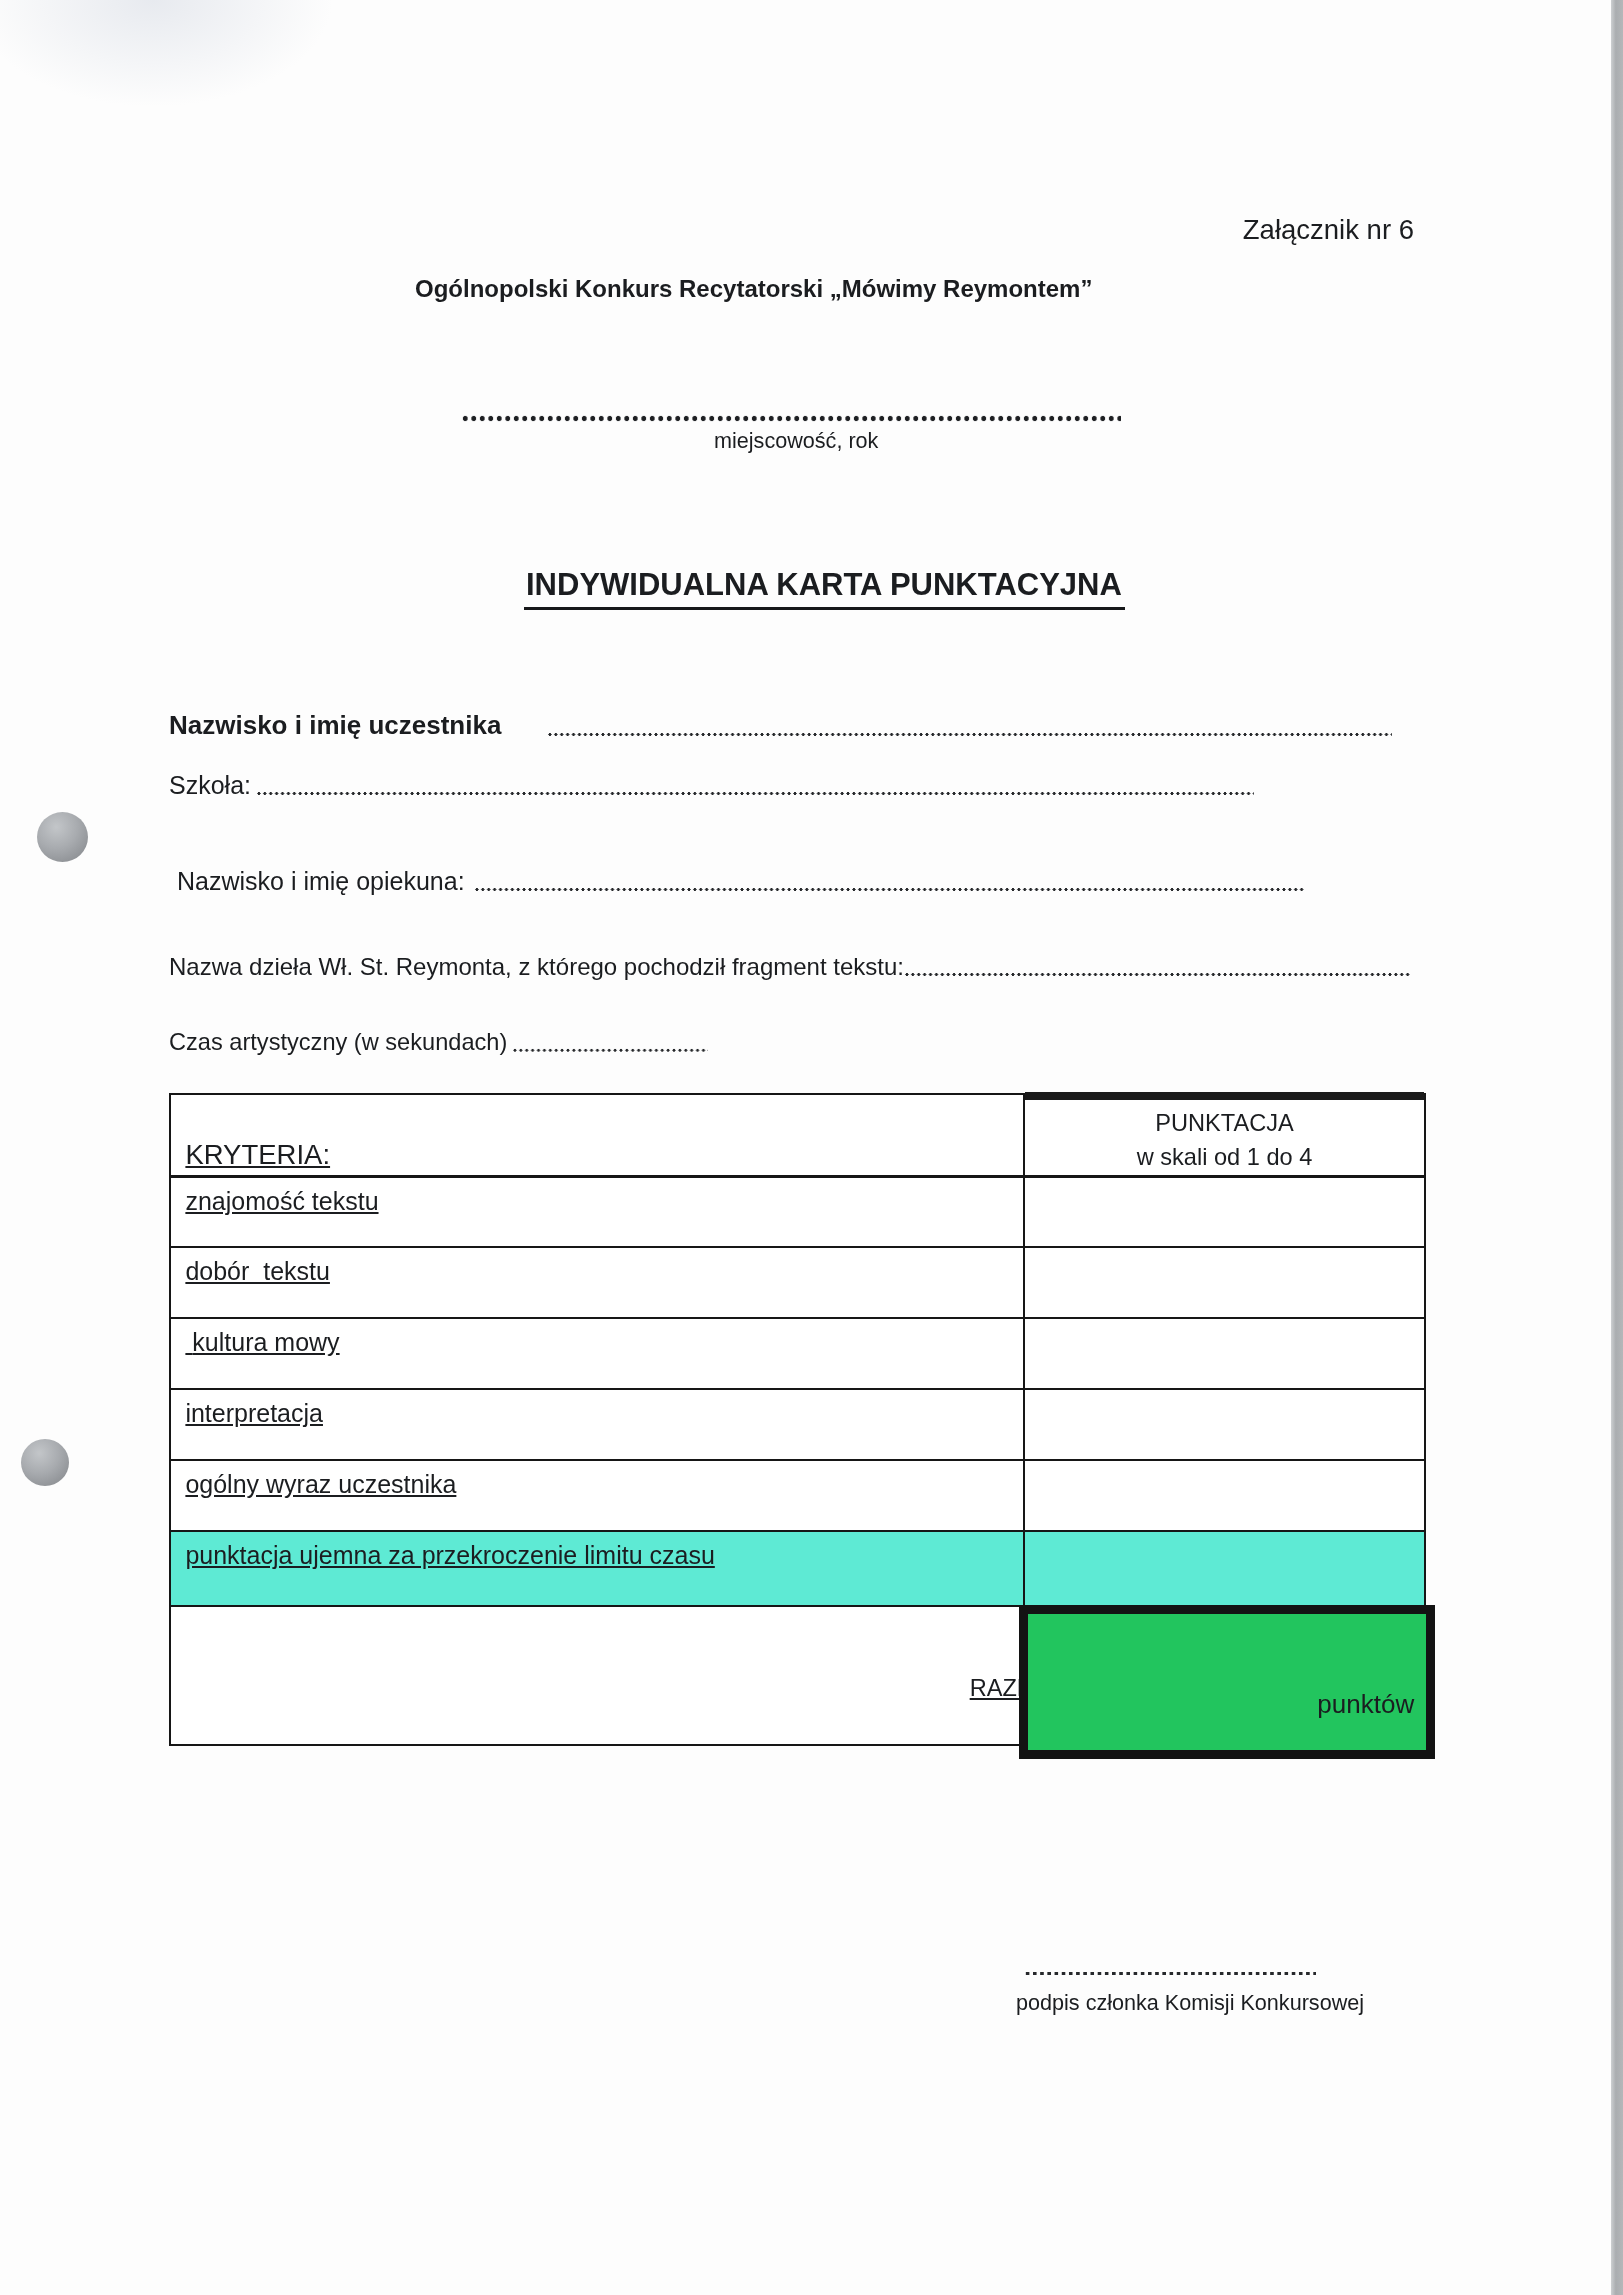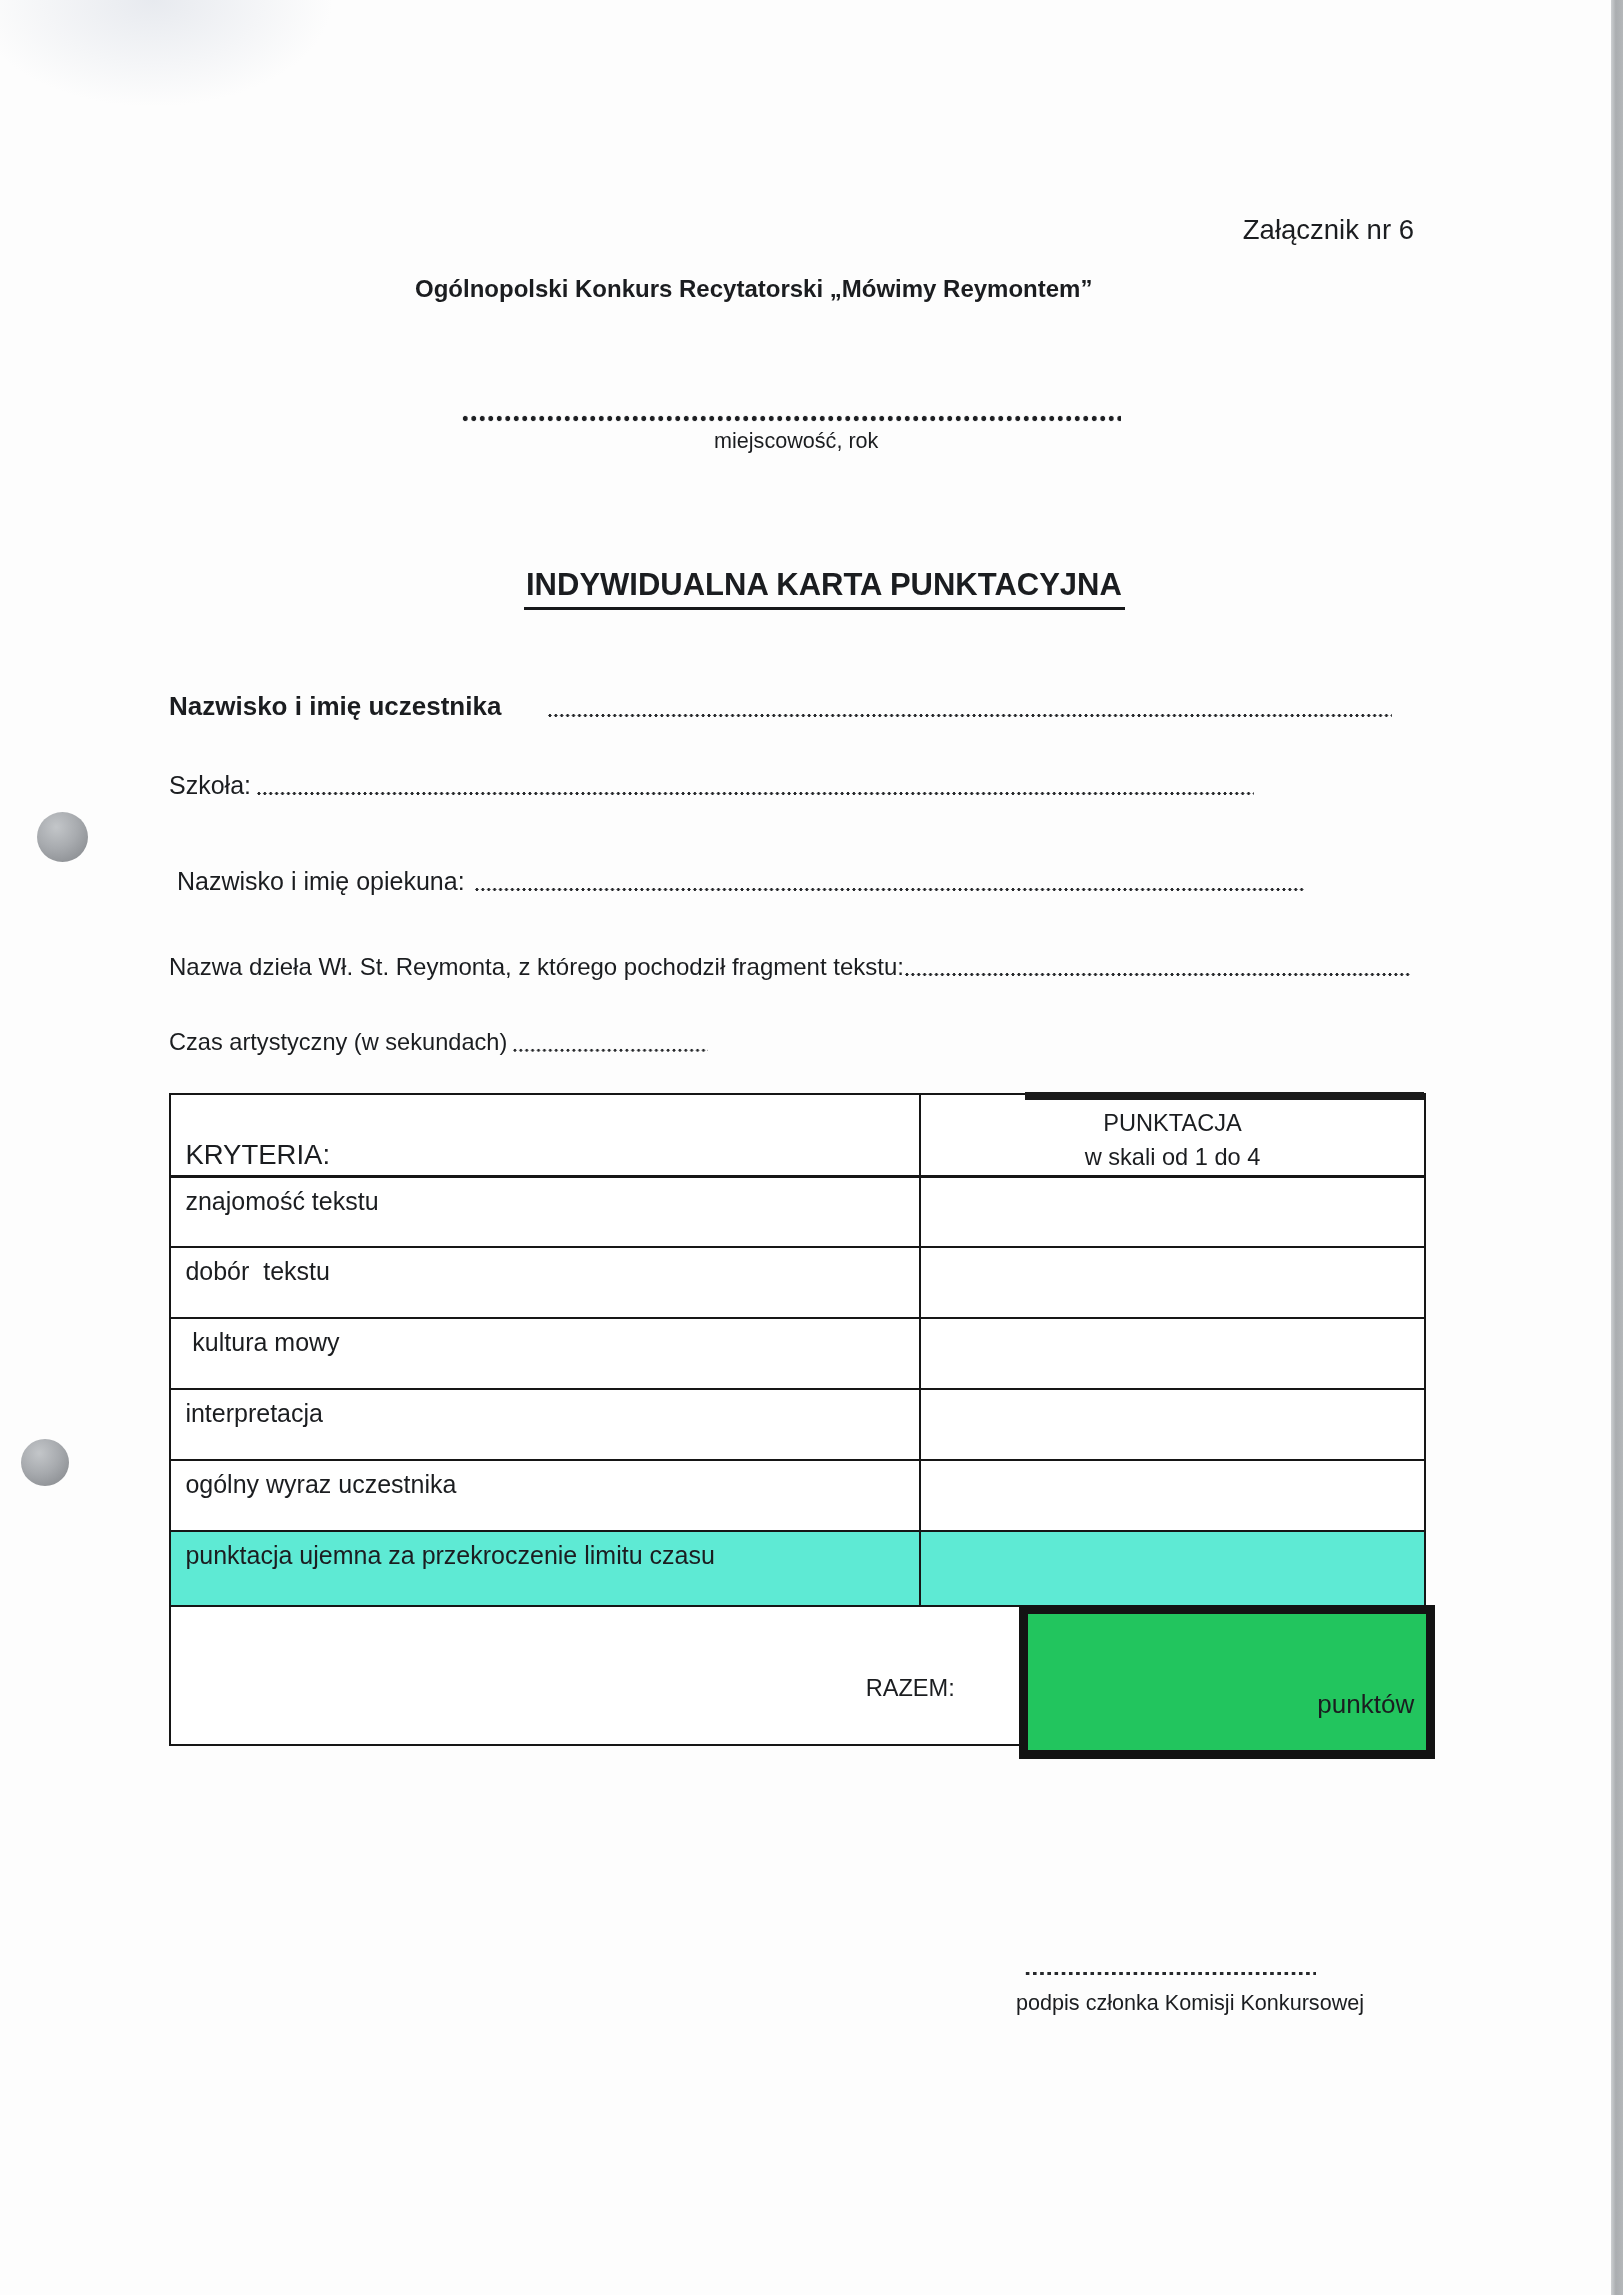--- a/index.html
+++ b/index.html
@@ -53,40 +53,40 @@
   .main-heading{
     position:absolute;top:567px;left:524px;
     font-size:31px;font-weight:700;white-space:nowrap;
     border-bottom:3.3px solid #17181a;padding:0 3.3px 3.9px 2px;
   }
 
   
   .field{position:absolute;display:flex;align-items:flex-end;}
   .field .label{white-space:nowrap;line-height:1.15;}
   .field .fill{flex:1;margin-left:5.2px;margin-bottom:3.9px;}
-  .f-participant{left:169px;top:692px;width:1223px;gap:40px;}
+  .f-participant{left:169px;top:711px;width:1223px;gap:40px;}
   .f-participant .label{font-size:26px;font-weight:700;}
   .f-school{left:169px;top:771px;width:1085px;}
   .f-school .label{font-size:25px;}
   .f-tutor{left:177px;top:867px;width:1128px;}
   .f-tutor .label{font-size:25px;}
   .f-tutor .fill{margin-left:9.2px;}
   .f-work{left:169px;top:953px;width:1241px;}
   .f-work .label{font-size:24px;}
   .f-work .fill{margin-left:0;}
   .f-duration{left:169px;top:1029px;width:539px;}
   .f-duration .label{font-size:23.6px;}
 
   
   .score-table{
     position:absolute;left:169px;top:1093px;width:1257px;
     border:2px solid #161616;box-sizing:border-box;background:#fff;
   }
   .t-row{display:flex;box-sizing:border-box;}
-  .t-cell-l{width:750px;box-sizing:border-box;border-right:2px solid #161616;position:relative;}
+  .t-cell-l{width:854px;box-sizing:border-box;border-right:2px solid #161616;position:relative;text-decoration:underline;}
   .t-cell-r{flex:1;box-sizing:border-box;position:relative;}
   .t-header{height:80px;}
   .t-header .t-cell-l{display:flex;align-items:flex-end;padding:0 0 3.9px 14.4px;font-size:27.5px;}
   .t-header .t-cell-r{display:flex;flex-direction:column;align-items:center;justify-content:flex-start;
     padding-top:10.5px;font-size:23.6px;line-height:34px;}
   .t-crit{height:71px;border-top:2px solid #161616;}
   .t-crit.first{border-top:3.3px solid #161616;}
   .t-crit .t-cell-l{padding:8.5px 0 0 14.4px;font-size:25px;white-space:pre-wrap;}
   .t-shaded{height:75px;border-top:2.6px solid #161616;background:#5eead4;}
   .t-shaded .t-cell-l{padding:9.2px 0 0 14.4px;font-size:25px;}

